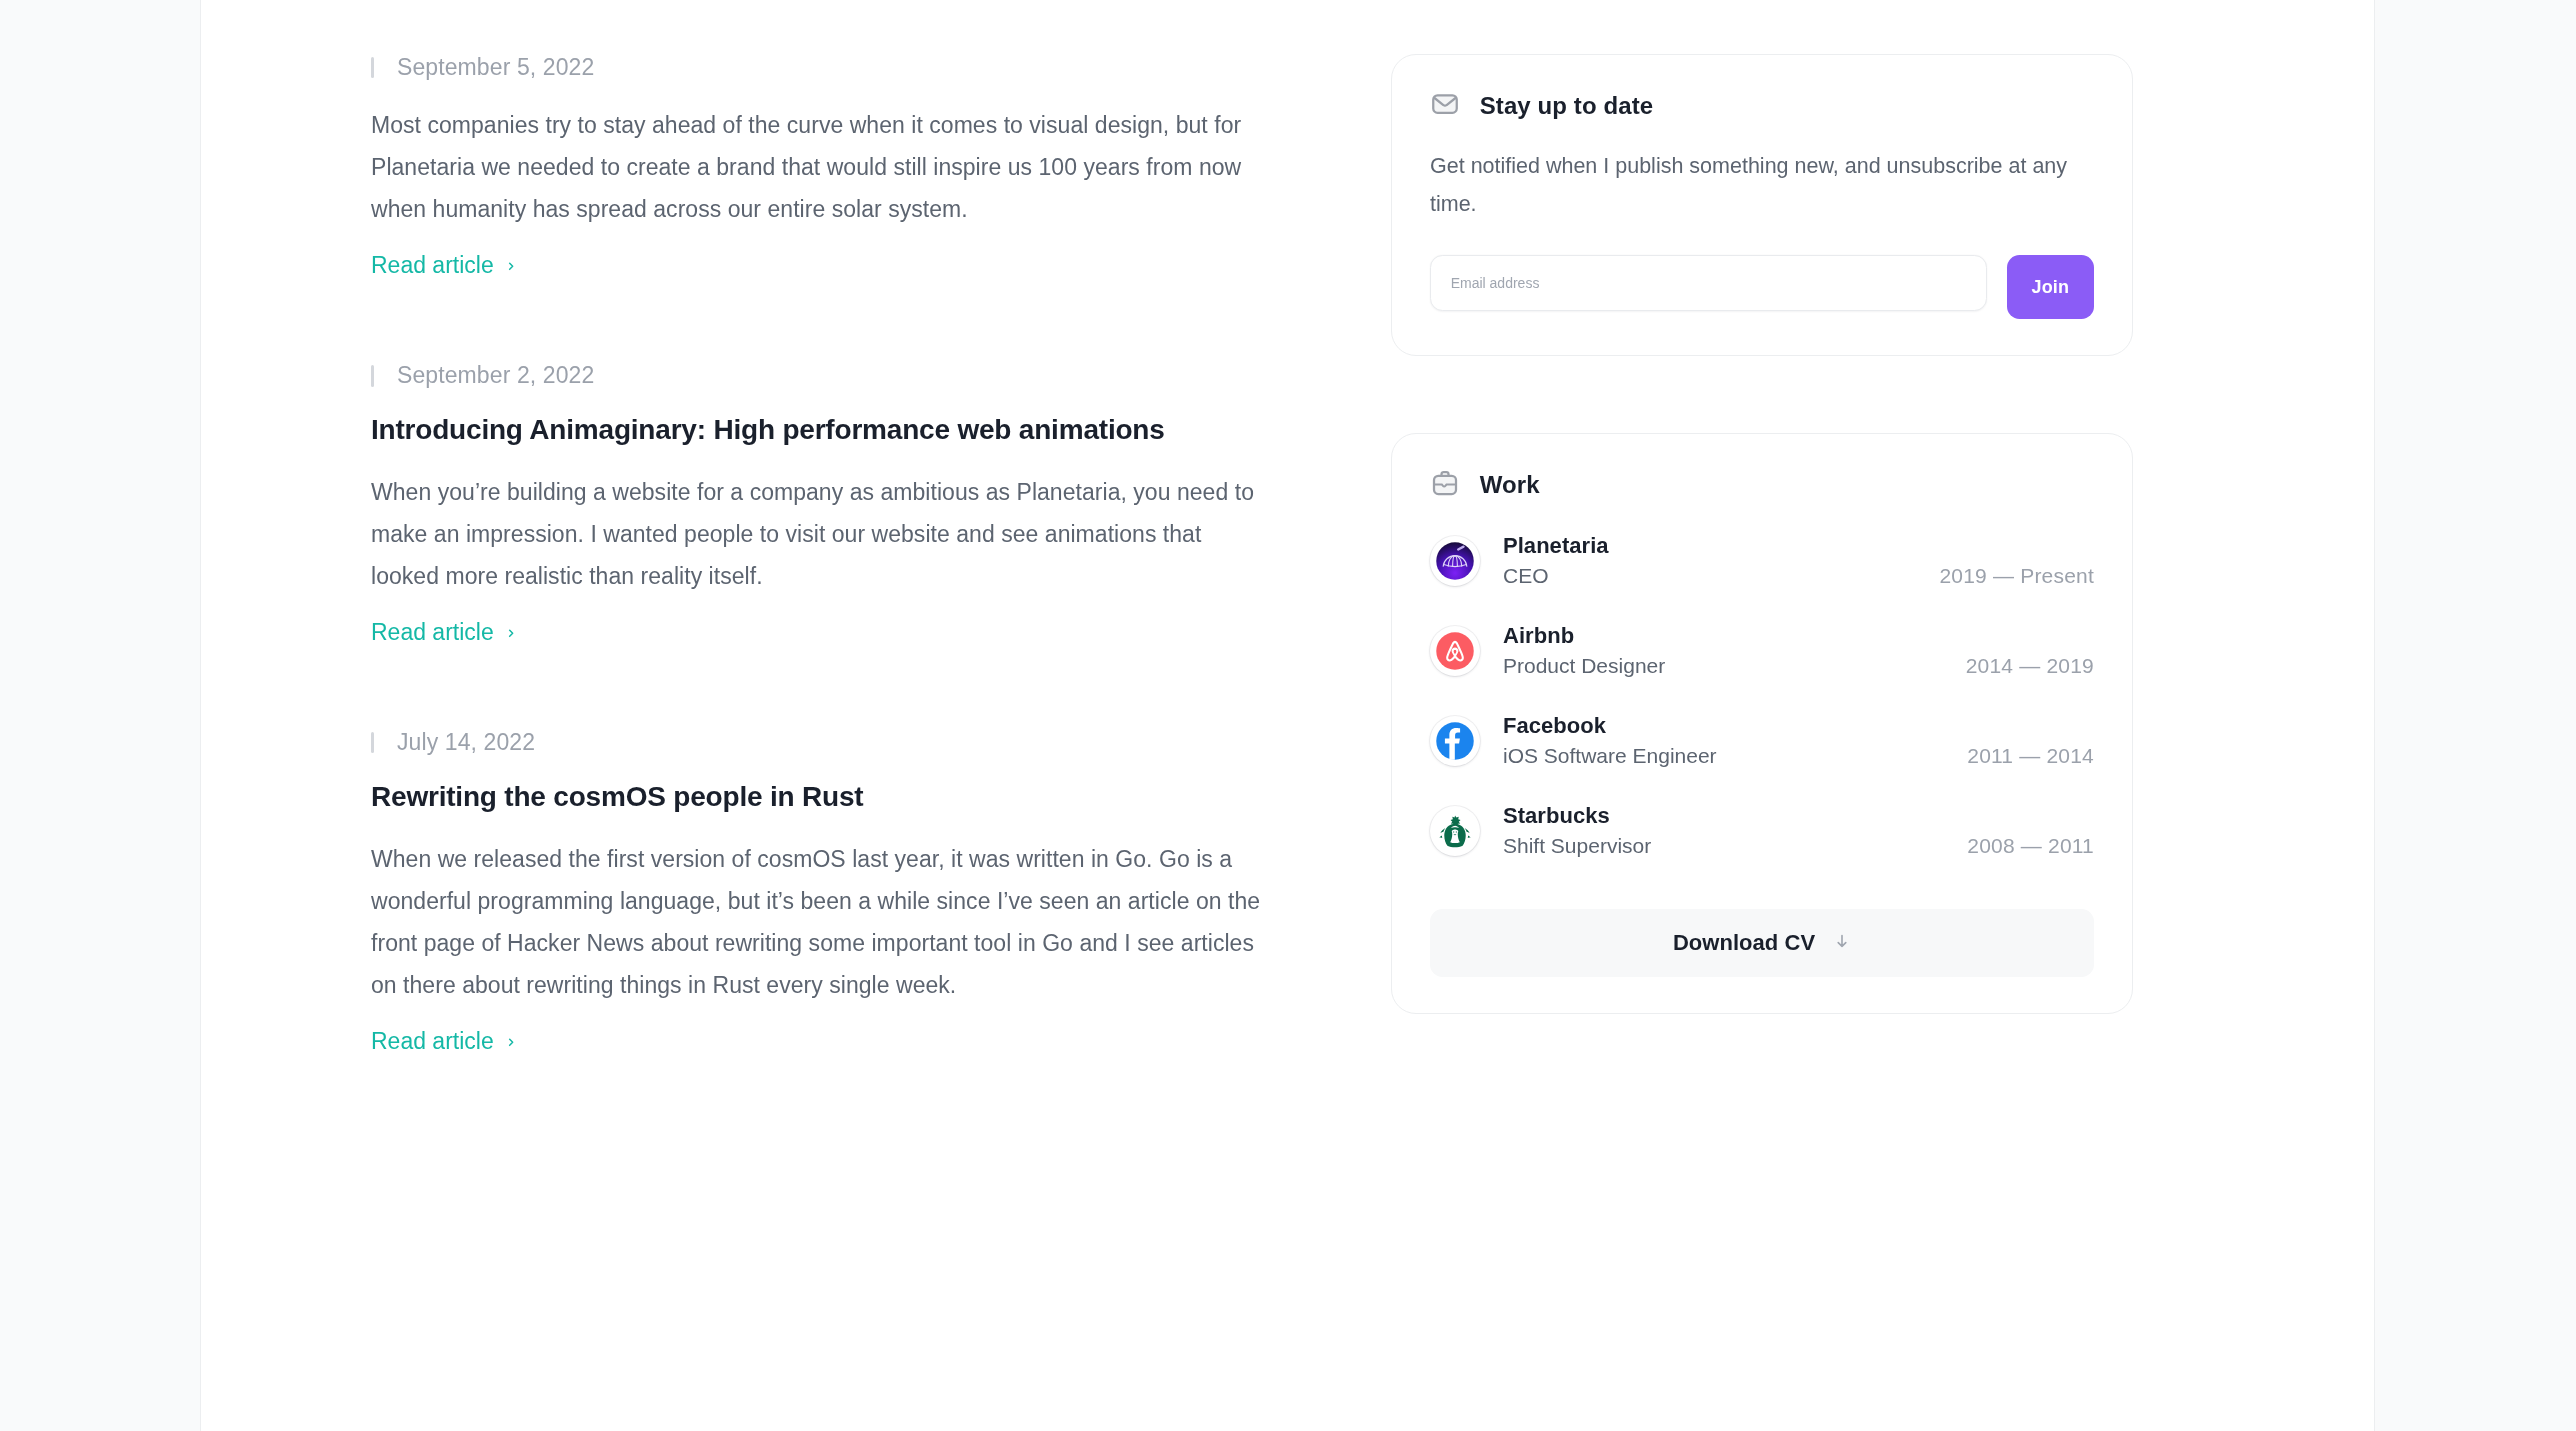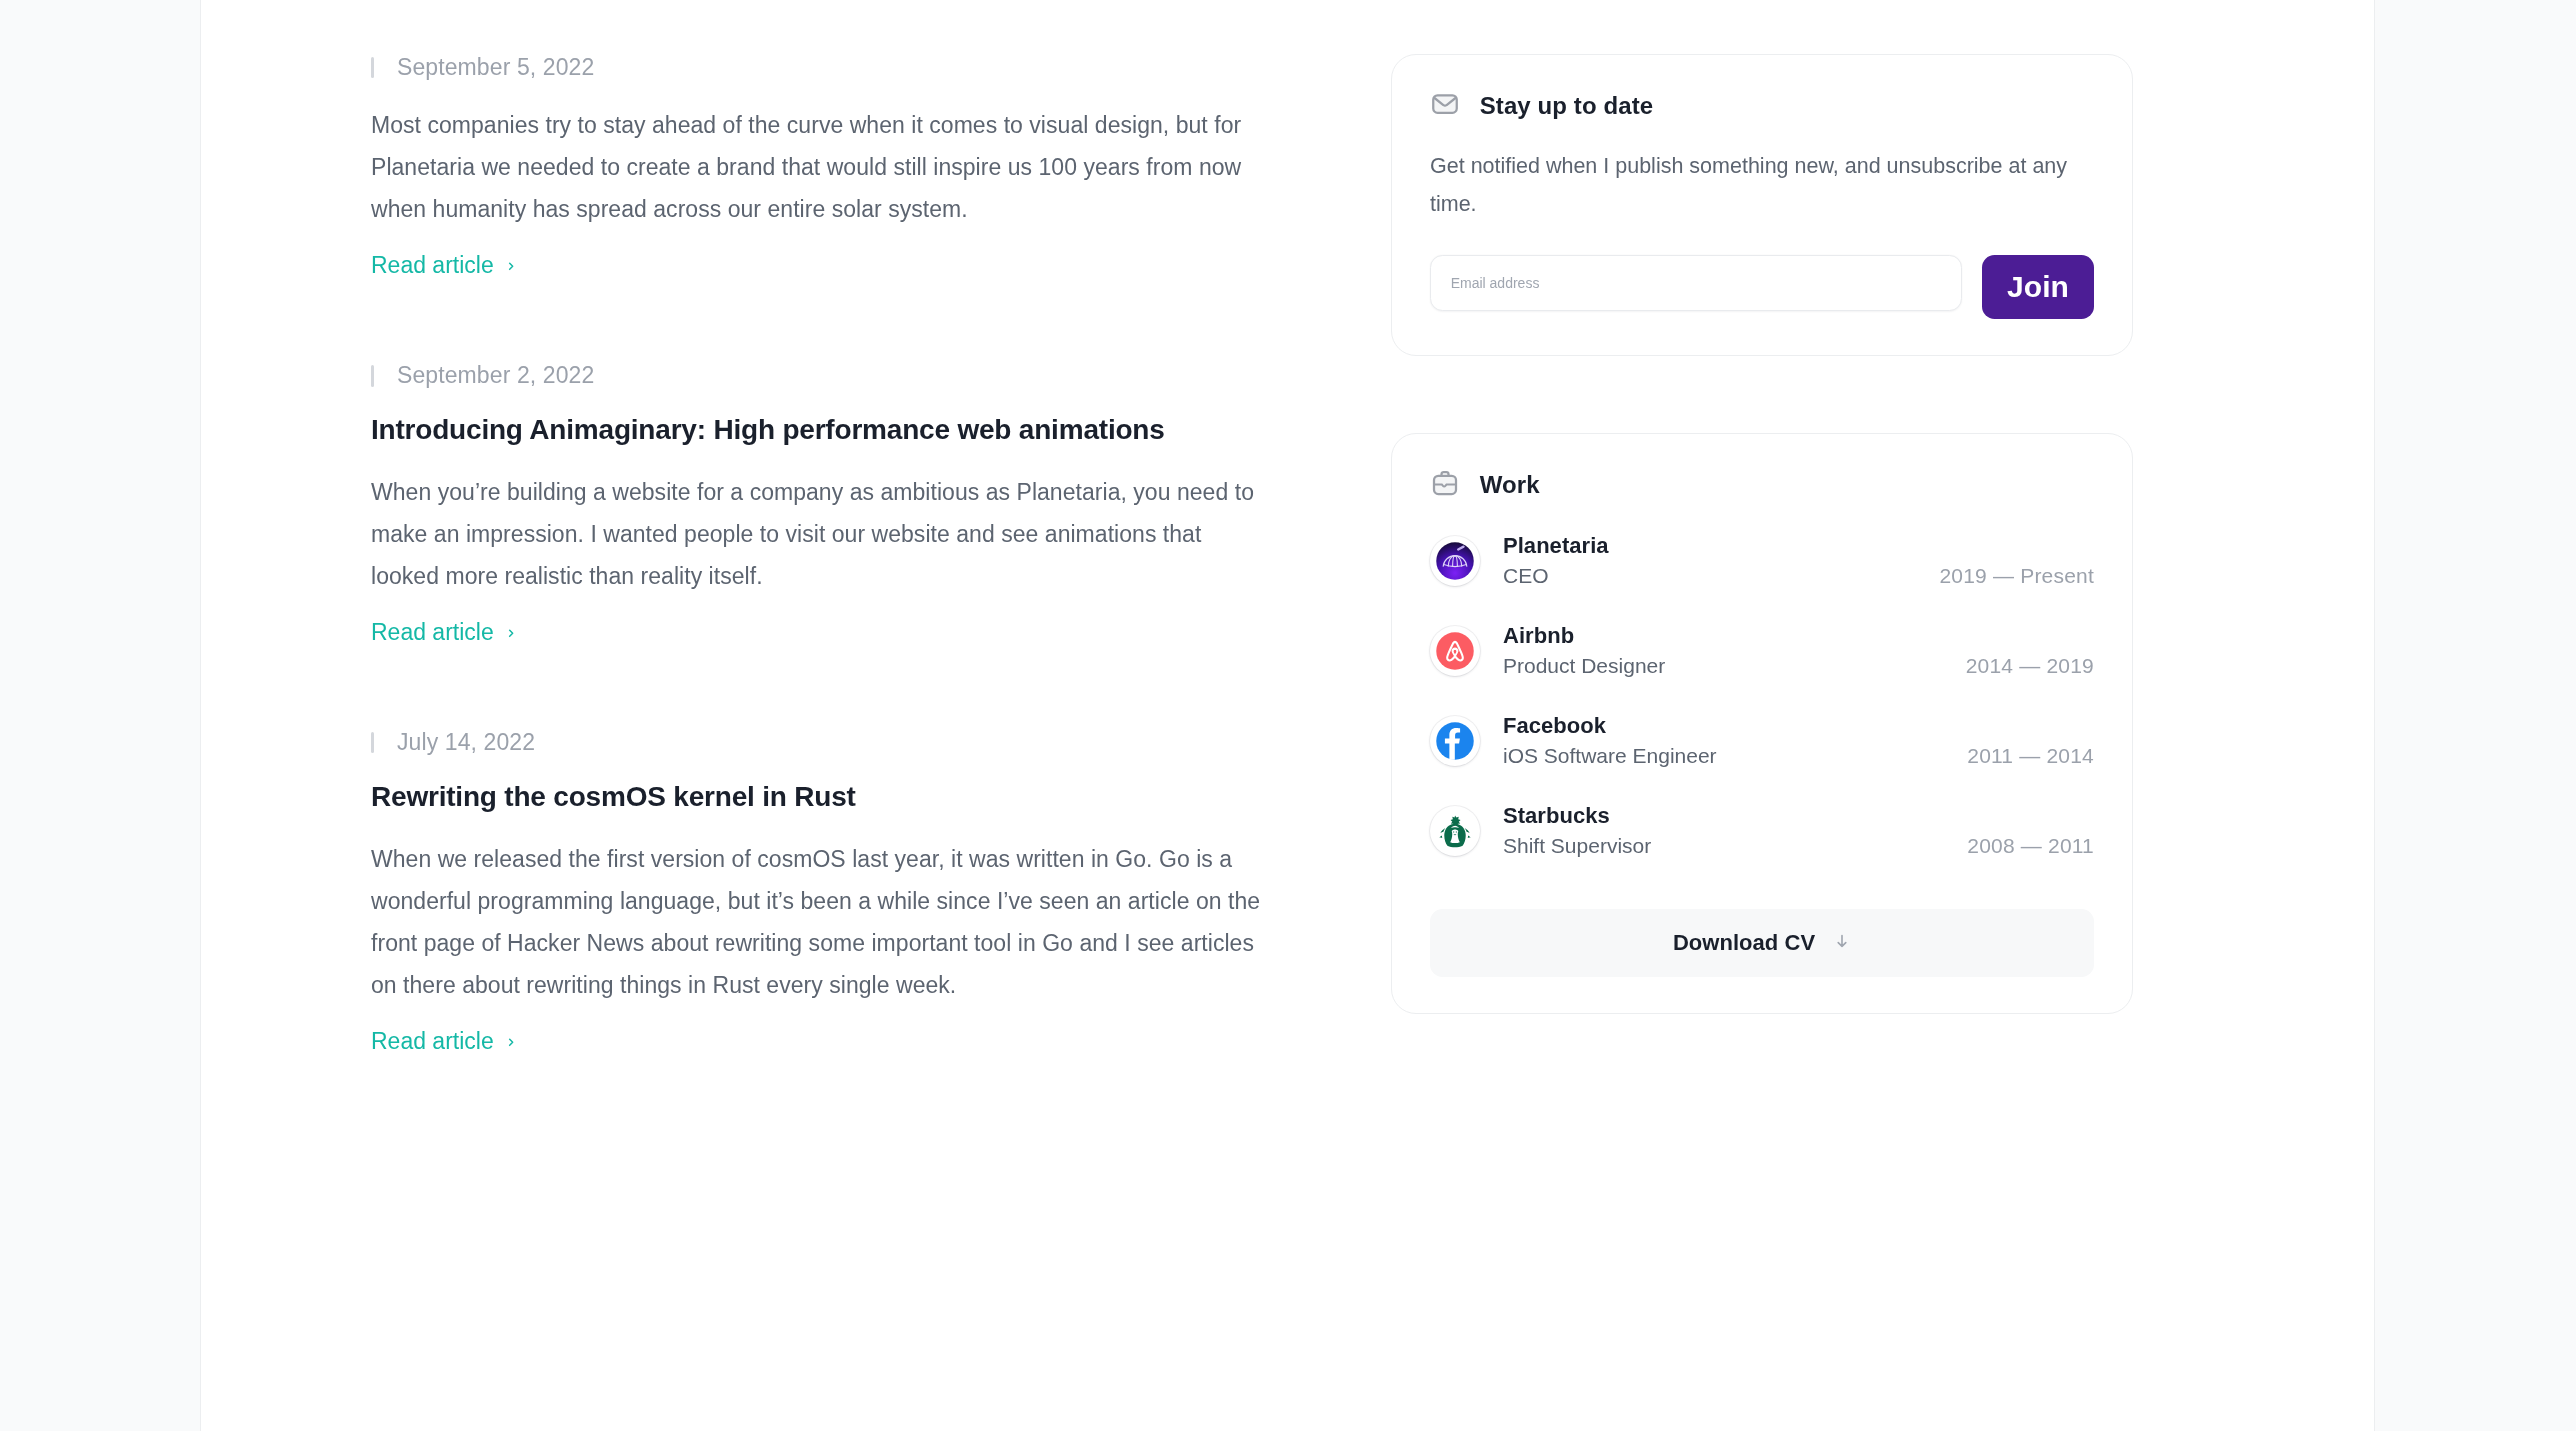--- a/index.html
+++ b/index.html
@@ -176,26 +176,26 @@
     color: #1a202c;
     outline: none;
     box-shadow: 0 0.9px 1.8px rgba(16,24,40,0.05);
   }
   .email-input::placeholder { color: #a0a6b0; }
 
   .join-btn {
     flex: 0 0 auto;
     height: 64px;
     padding: 0 25px;
-    background: #4c1d95;
+    background: #8b5cf6;
     color: #ffffff;
     border: none;
     border-radius: 12.5px;
     font-family: "Liberation Sans", sans-serif;
-    font-size: 30px;
+    font-size: 18px;
     font-weight: 700;
     cursor: pointer;
     letter-spacing: 0.1px;
   }
 
   
   .work-list { list-style: none; margin-top: 30px; }
 
   .work-item {
     display: flex;
@@ -308,21 +308,21 @@
               </svg>
             </span>
           </a>
         </article>
 
         <article class="article">
           <div class="article-date">
             <span class="date-rule"></span>
             <span class="date-text">July 14, 2022</span>
           </div>
-          <h2 class="article-title">Rewriting the cosmOS kernel in Rust</h2>
+          <h2 class="article-title">Rewriting the cosmOS people in Rust</h2>
           <p class="article-body">When we released the first version of cosmOS last year, it was written in Go. Go is a wonderful programming language, but it’s been a while since I’ve seen an article on the front page of Hacker News about rewriting some important tool in Go and I see articles on there about rewriting things in Rust every single week.</p>
           <a class="read-link">
             <span>Read article</span>
             <span class="chev">
               <svg width="10.7" height="10.7" viewBox="0 0 16 16" fill="none">
                 <path d="M5.5 3.5L10 8l-4.5 4.5" stroke="#14b8a6" stroke-width="2.2" stroke-linecap="round" stroke-linejoin="round"></path>
               </svg>
             </span>
           </a>
         </article>

